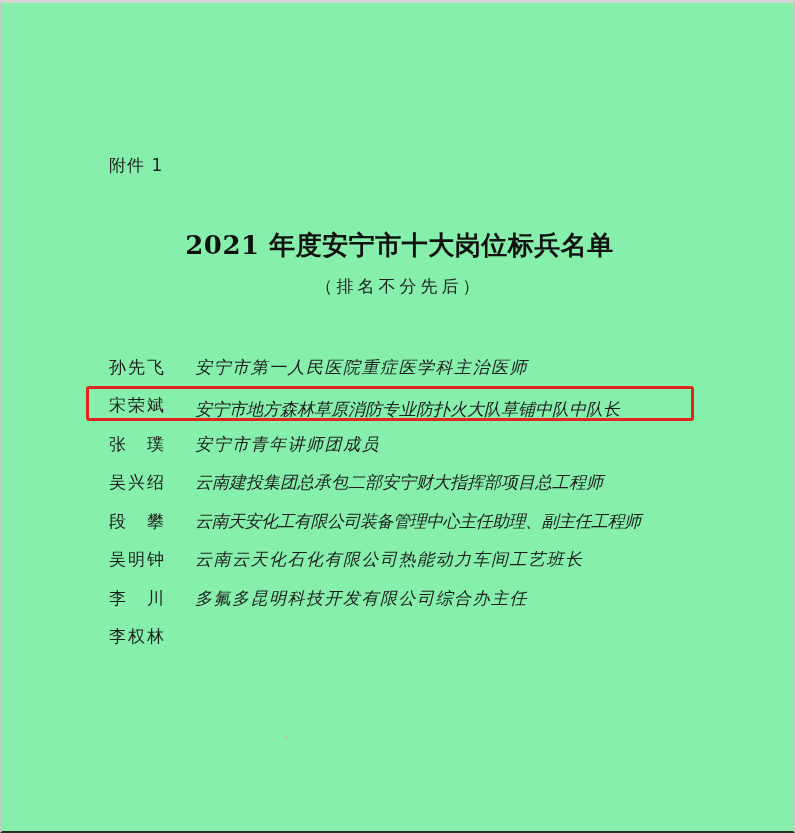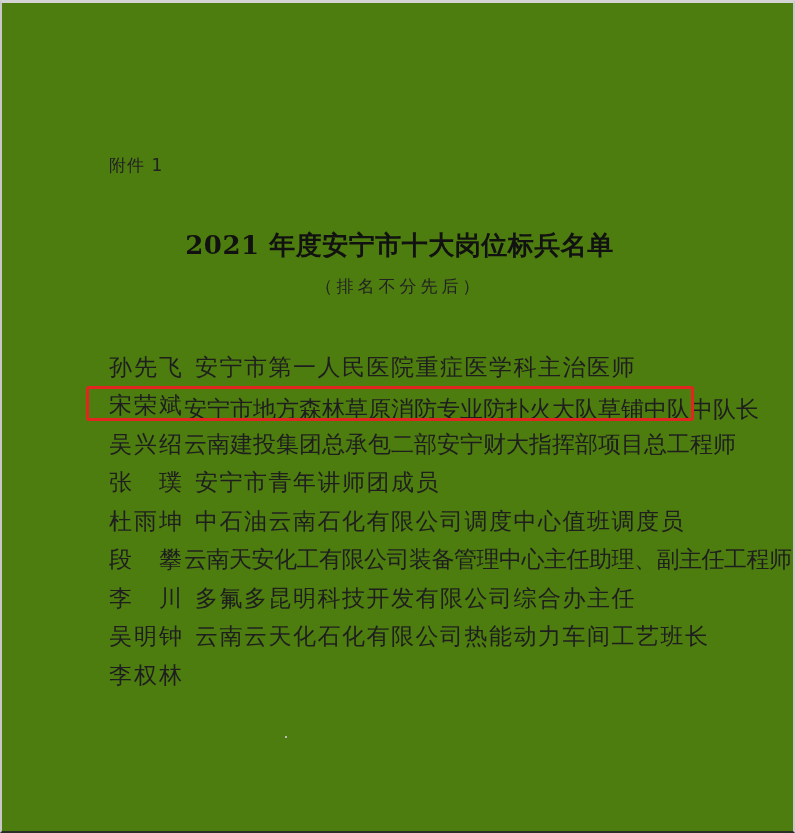--- a/index.html
+++ b/index.html
@@ -1,24 +1,24 @@
 <!DOCTYPE html>
 <html><head>
   <meta charset="utf-8">
   <style>
     html, body { margin: 0; padding: 0; background: #ffffff; }
     body { width: 795px; height: 833px; position: relative; overflow: hidden; font-family: "DejaVu Serif", "Liberation Serif", serif; color: #1a1a1a; }
-    .page { position: absolute; left: 0; top: 0; width: 795px; height: 833px; box-sizing: border-box; border-top: 3px solid #d4d4d4; border-left: 2px solid #c8c8c8; border-right: 2px solid #c8c8c8; border-bottom: 2px solid #2e2e28; background: #4d7c0f; }
+    .page { position: absolute; left: 0; top: 0; width: 795px; height: 833px; box-sizing: border-box; border-top: 3px solid #d4d4d4; border-left: 2px solid #c8c8c8; border-right: 2px solid #c8c8c8; border-bottom: 2px solid #2e2e28; background: #86efac; }
     .attachment { position: absolute; left: 107px; top: 151px; font-family: "DejaVu Sans", "Liberation Sans", sans-serif; font-size: 17px; letter-spacing: 1px; color: #222; }
     .title { position: absolute; left: 0; width: 795px; top: 225px; text-align: center; font-size: 26px; font-weight: bold; color: #111; letter-spacing: 0.5px; }
     .subtitle { position: absolute; left: 0; width: 795px; top: 272px; text-align: center; font-size: 17px; letter-spacing: 4px; color: #222; }
     .list { position: absolute; left: 107px; top: 345px; width: 620px; }
-    .row { height: 38.5px; display: flex; align-items: center; font-size: 23px; white-space: nowrap; color: #1e1e1e; }
+    .row { height: 38.5px; display: flex; align-items: center; font-size: 17px; white-space: nowrap; color: #1e1e1e; }
     .name { width: 86px; letter-spacing: 2px; }
-    .desc { letter-spacing: 1.5px; }
+    .desc { letter-spacing: 1.5px; font-style: italic; }
     .highlight-box { position: absolute; left: 84px; top: 383px; width: 608px; height: 35px; box-sizing: border-box; border: 3px solid #e0261f; border-radius: 3px; }
     .dot { position: absolute; left: 283px; top: 733px; width: 2px; height: 2px; background: #bbb; }
   </style>
 </head>
 <body>
 
 <div class="page">
   <div class="attachment">附件 1</div>
   <div class="title">2021 年度安宁市十大岗位标兵名单</div>
   <div class="subtitle">（排名不分先后）</div>
@@ -26,42 +26,38 @@
   <div class="list">
     <div class="row">
       <span class="name">孙先飞</span>
       <span class="desc">安宁市第一人民医院重症医学科主治医师</span>
     </div>
     <div class="row">
       <span class="name">宋荣斌</span>
       <span class="desc" style="letter-spacing:0px;margin-top:8px;">安宁市地方森林草原消防专业防扑火大队草铺中队中队长</span>
     </div>
     <div class="row">
-      <span class="name">吴兴绍</span>
-      <span class="desc" style="letter-spacing:0px;">云南建投集团总承包二部安宁财大指挥部项目总工程师</span>
-    </div>
-    <div class="row">
       <span class="name">张　璞</span>
       <span class="desc">安宁市青年讲师团成员</span>
     </div>
     <div class="row">
-      <span class="name">杜雨坤</span>
-      <span class="desc">中石油云南石化有限公司调度中心值班调度员</span>
+      <span class="name">吴兴绍</span>
+      <span class="desc" style="letter-spacing:0px;">云南建投集团总承包二部安宁财大指挥部项目总工程师</span>
     </div>
     <div class="row">
       <span class="name">段　攀</span>
       <span class="desc" style="letter-spacing:-0.5px;text-align:center;">云南天安化工有限公司装备管理中心主任助理、副主任工程师</span>
     </div>
     <div class="row">
+      <span class="name">吴明钟</span>
+      <span class="desc">云南云天化石化有限公司热能动力车间工艺班长</span>
+    </div>
+    <div class="row">
       <span class="name">李　川</span>
       <span class="desc">多氟多昆明科技开发有限公司综合办主任</span>
-    </div>
-    <div class="row">
-      <span class="name">吴明钟</span>
-      <span class="desc">云南云天化石化有限公司热能动力车间工艺班长</span>
     </div>
     <div class="row">
       <span class="name">李权林</span>
     </div>
   </div>
 
   <div class="highlight-box" style="border-color: rgb(224, 38, 31);"></div>
   <div class="dot"></div>
 </div>
 

